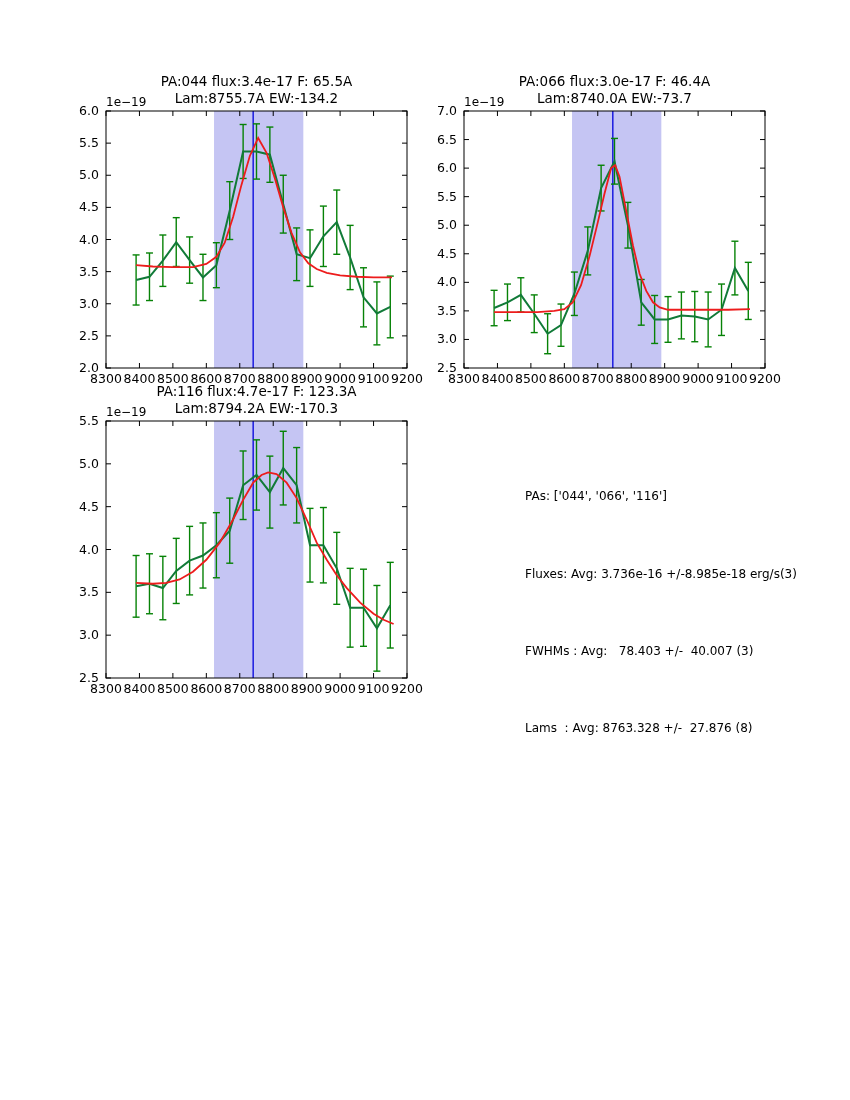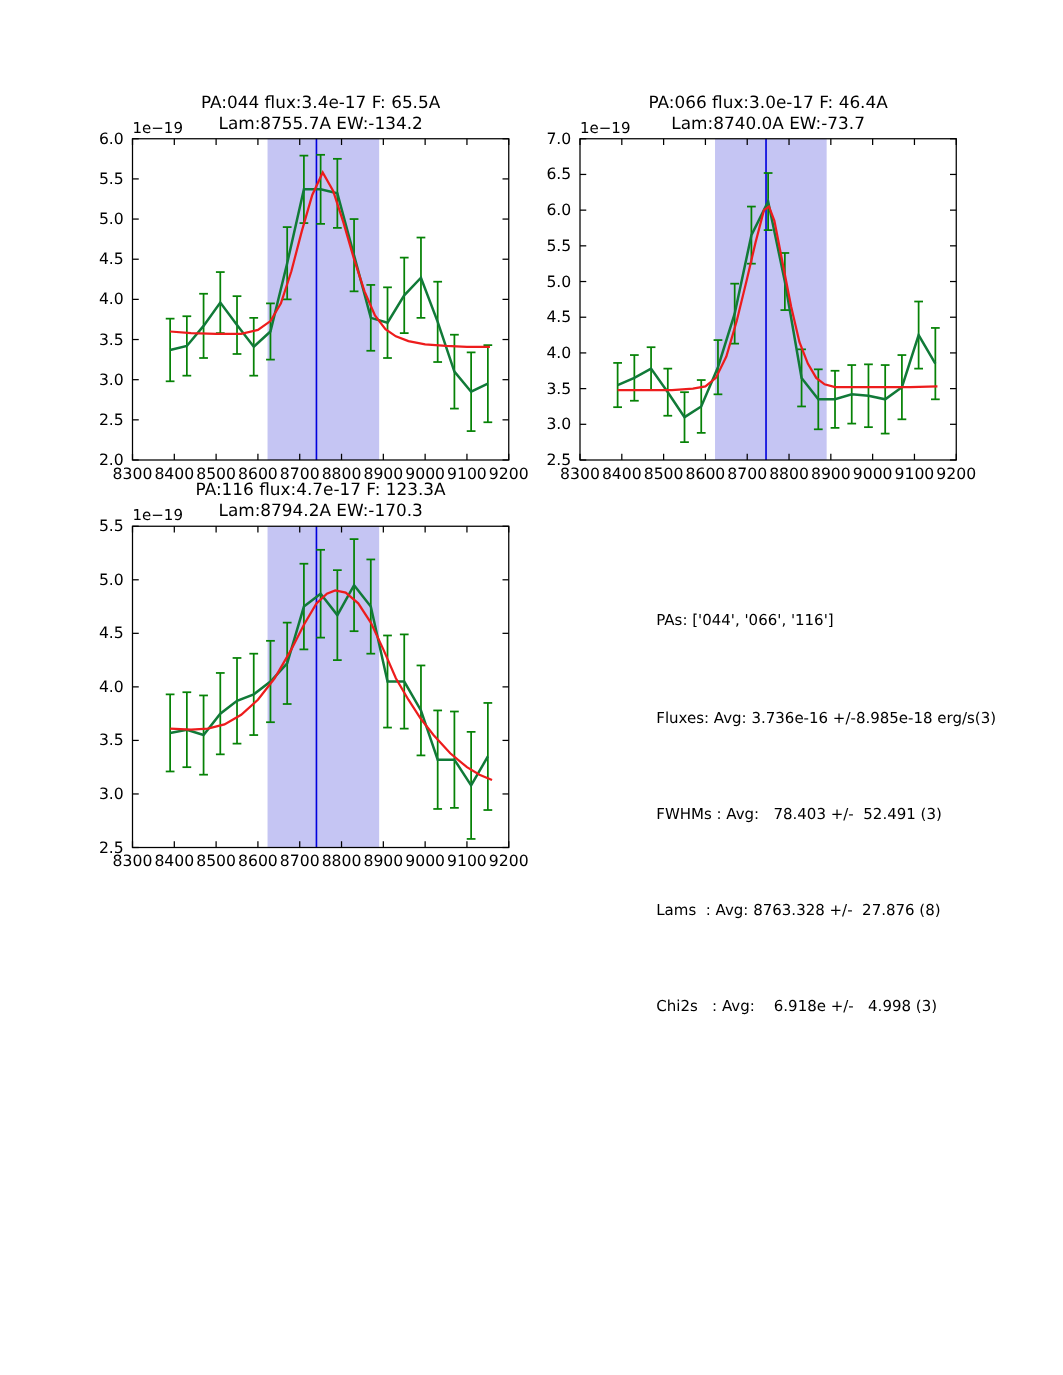--- a/index.html
+++ b/index.html
@@ -406,17 +406,16 @@
         <text x="43" y="52" text-anchor="end" class="tick">5.5</text>
         <text x="200.5" y="23" text-anchor="middle" class="title">PA:116 flux:4.7e-17 F: 123.3A</text>
         <text x="200.5" y="40" text-anchor="middle" class="title">Lam:8794.2A EW:-170.3</text>
         <text x="50" y="43" class="offset">1e−19</text>
       </svg>
     </div>
 
   <div id="stats-panel">
     <div class="stats-line">PAs: ['044', '066', '116']</div>
     <div class="stats-line">Fluxes: Avg: 3.736e-16 +/-8.985e-18 erg/s(3)</div>
-    <div class="stats-line">FWHMs : Avg:   78.403 +/-  52.491 (3)</div>
+    <div class="stats-line">FWHMs : Avg:   78.403 +/-  40.007 (3)</div>
     <div class="stats-line">Lams  : Avg: 8763.328 +/-  27.876 (8)</div>
-    <div class="stats-line">Chi2s   : Avg:    6.918e +/-   4.998 (3)</div>
   </div>
 </div>
 
 </body></html>

